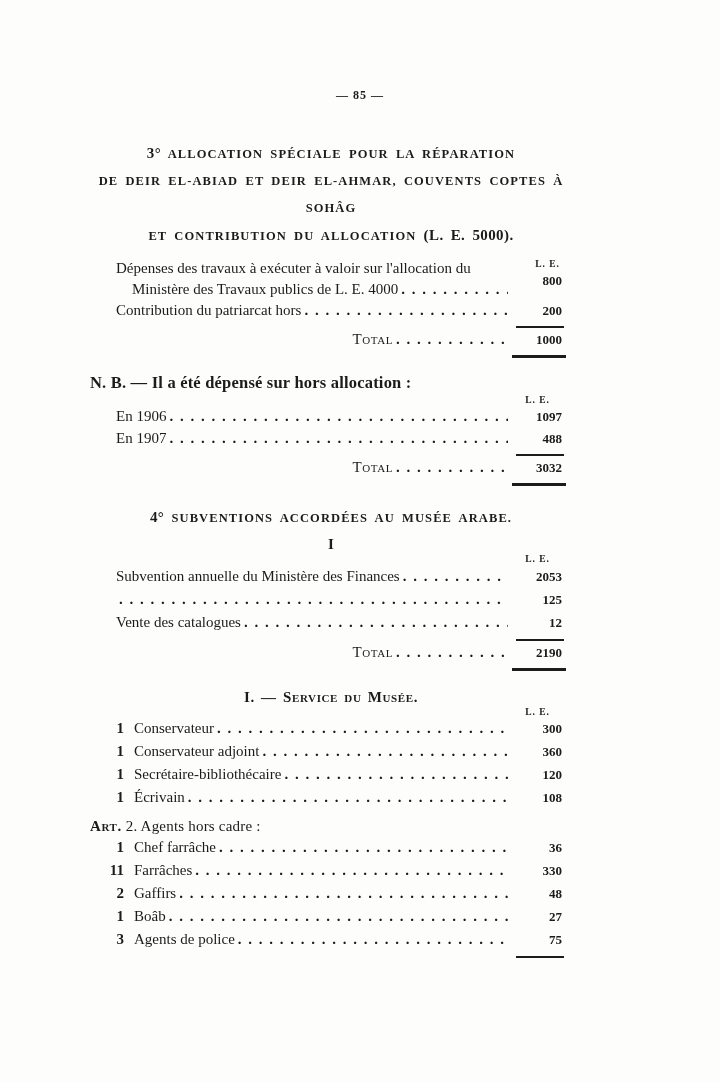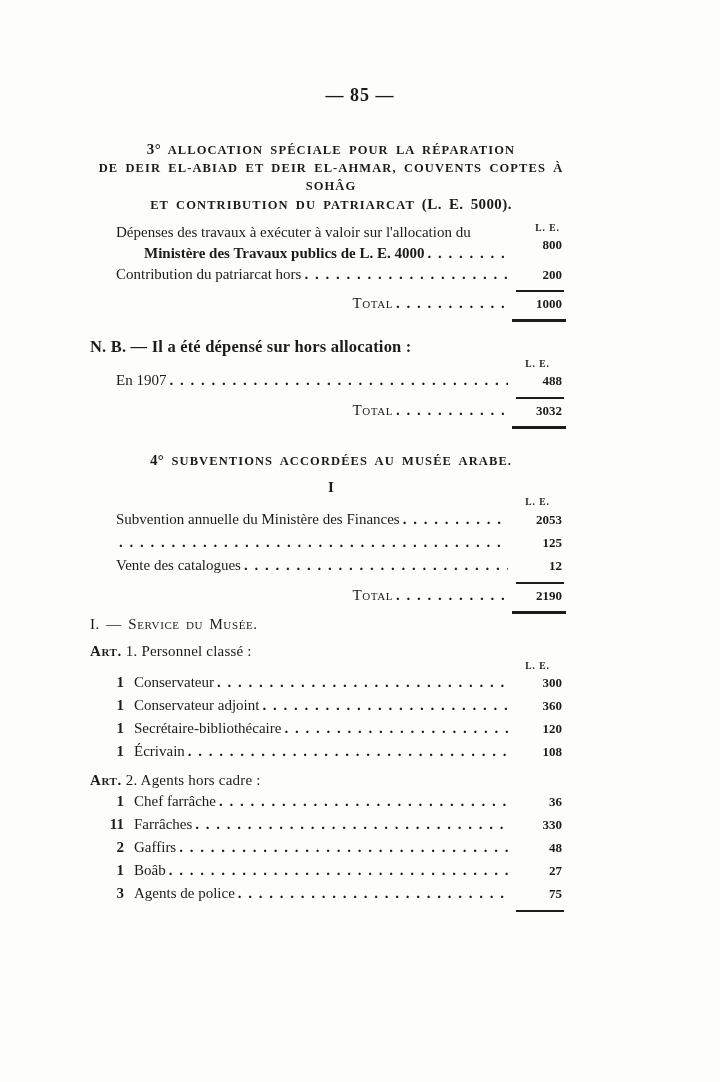--- a/index.html
+++ b/index.html
@@ -10,33 +10,33 @@
     background:#fdfdfb;
     color:#1b1b1b;
     font-family:"Liberation Serif","DejaVu Serif",serif;
     box-sizing:border-box;
     padding:86px 148px 0 90px;
     overflow:hidden;
   }
   
   .page-number{
     text-align:center;
-    font-size:18px;font-weight:700;
+    font-size:12px;font-weight:700;
     letter-spacing:1px;
     line-height:18px;
     margin:0 -58px 36px 0;
   }
   
   .sec-title{
     text-align:center;
     font-weight:700;
     font-size:12.5px;
     letter-spacing:1.1px;
     word-spacing:3px;
-    line-height:18px;
+    line-height:27px;
   }
   .sec-title .big{font-size:15px;letter-spacing:.4px;}
   
   .table{margin-top:8px;}
   .row{display:flex;align-items:baseline;font-size:15px;line-height:21px;}
   .row .lbl{white-space:nowrap;}
   .indent{margin-left:26px;}
   .leader{flex:1 1 auto;min-width:0;overflow:hidden;white-space:nowrap;padding-left:3px;}
   .leader::after{
     content:". . . . . . . . . . . . . . . . . . . . . . . . . . . . . . . . . . . . . . . . . . . . . . . . . . . . . . . . . .";
@@ -44,53 +44,53 @@
   }
   .num{flex:0 0 64px;width:64px;text-align:right;padding-right:10px;
        font-weight:700;font-size:13px;box-sizing:border-box;white-space:nowrap;}
   
   .lehead{font-size:9.5px;font-weight:700;letter-spacing:1px;line-height:12px;text-align:right;padding-right:22px;}
   .lehead-line{font-size:9.5px;font-weight:700;letter-spacing:1px;line-height:12px;text-align:right;padding-right:22px;}
   
   .row.twoline{align-items:flex-start;}
   .row.twoline .labels{flex:1 1 auto;min-width:0;}
   .labels .l1{white-space:nowrap;line-height:21px;}
-  .labels .l2{display:flex;align-items:flex-end;margin-left:28px;line-height:21px;font-weight:bold;}
+  .labels .l2{display:flex;align-items:flex-end;margin-left:16px;line-height:21px;}
   .vcol{flex:0 0 64px;width:64px;box-sizing:border-box;}
   .vcol .lehead{padding-right:12px;line-height:12px;}
   .vcol .num{width:100%;}
   
   .row.total{line-height:22px;}
   .row.total .lbl{margin-left:auto;text-align:center;}
   .row.total .leader{flex:0 0 112px;}
   .sc{font-variant:small-caps;letter-spacing:.6px;}
   .rule{border-top:2px solid #1c1c1c;width:48px;margin:5px 8px 0 auto;height:0;}
   .rule.thick{border-top-width:3px;width:54px;margin:4px 6px 0 auto;}
   
   .nb-intro{font-size:16.5px;font-weight:700;line-height:22px;margin-top:14px;letter-spacing:.2px;}
   
   .part-numeral{text-align:center;font-size:15px;font-weight:700;line-height:18px;margin-top:8px;}
-  .service-title{text-align:left;font-size:15px;font-weight:400;line-height:20px;letter-spacing:.6px;word-spacing:2px;}
+  .service-title{text-align:center;font-size:15px;font-weight:700;line-height:20px;margin-top:16px;letter-spacing:.6px;word-spacing:2px;}
   .art-heading{font-size:15px;line-height:19px;margin-top:8px;font-weight:700;letter-spacing:.2px;}
   .art-row .qty{flex:0 0 34px;text-align:right;margin-right:10px;font-weight:700;white-space:nowrap;}
   .mt9{}
   .gap22{margin-top:22px;}
 </style>
 </head>
 <body>
 
 <div class="page">
 
   <div class="page-number">— 85 —</div>
 
   <div>
     <div class="sec-title">
       <div><span class="big">3°</span> <span>ALLOCATION SPÉCIALE POUR LA RÉPARATION</span></div>
       <div>DE DEIR EL-ABIAD ET DEIR EL-AHMAR, COUVENTS COPTES À SOHÂG</div>
-      <div><span>ET CONTRIBUTION DU PATRIARCAT</span> <span class="big">(L. E. 5000).</span></div>
+      <div><span>ET CONTRIBUTION DU ALLOCATION</span> <span class="big">(L. E. 5000).</span></div>
     </div>
 
     <div class="table">
       <div class="row twoline indent">
         <div class="labels">
           <div class="l1">Dépenses des travaux à exécuter à valoir sur l'allocation du</div>
           <div class="l2">
             <span class="lbl">Ministère des Travaux publics de L. E. 4000</span>
             <span class="leader"></span>
           </div>
@@ -112,20 +112,25 @@
         <span class="num">1000</span>
       </div>
       <div class="rule thick"></div>
     </div>
   </div>
 
   <div>
     <div class="nb-intro">N. B. — Il a été dépensé sur hors allocation :</div>
     <div class="lehead-line">L. E.</div>
     <div class="row indent" style="line-height:21.5px">
+      <span class="lbl">En 1906</span>
+      <span class="leader"></span>
+      <span class="num">1097</span>
+    </div>
+    <div class="row indent" style="line-height:21.5px">
       <span class="lbl">En 1907</span>
       <span class="leader"></span>
       <span class="num">488</span>
     </div>
     <div class="rule"></div>
     <div class="row total">
       <span class="lbl sc">Total</span>
       <span class="leader"></span>
       <span class="num">3032</span>
     </div>
@@ -161,24 +166,20 @@
     </div>
     <div class="rule thick"></div>
   </div>
 
   <div>
     <div class="service-title">
       <span>I. —</span>
       <span class="sc">Service du Musée.</span>
     </div>
 
-    <div class="art-heading">
-      <span class="sc">Art.</span>
-      <span style="font-weight:400">1. Personnel classé :</span>
-    </div>
     <div class="lehead-line" style="line-height:10px">L. E.</div>
 
     <div class="row art-row" style="line-height:22px">
       <span class="qty">1</span>
       <span class="lbl">Conservateur</span>
       <span class="leader"></span>
       <span class="num">300</span>
     </div>
     <div class="row art-row" style="line-height:22px">
       <span class="qty">1</span>

